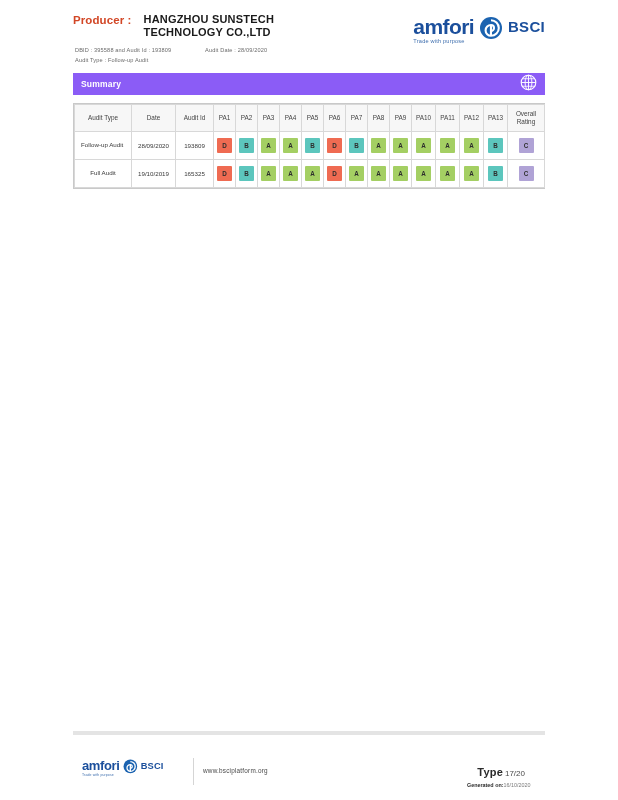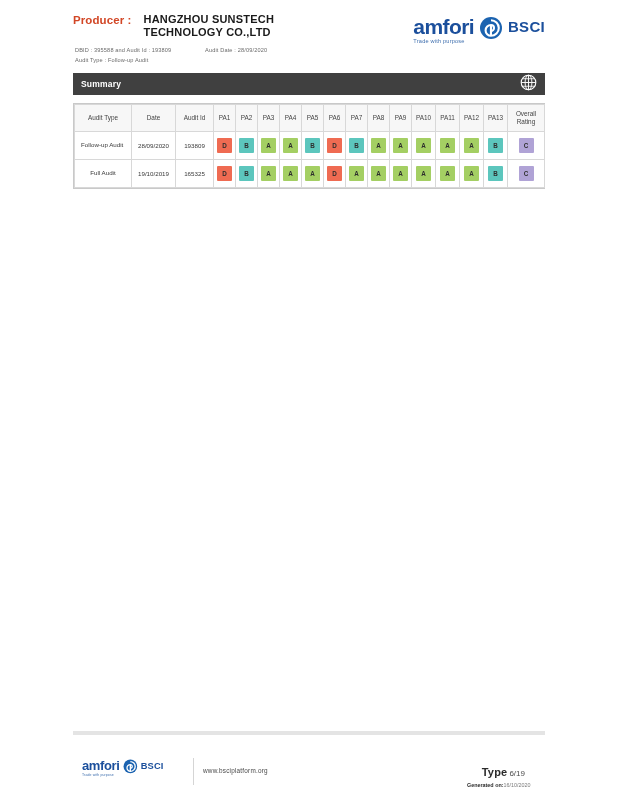--- a/index.html
+++ b/index.html
@@ -112,21 +112,21 @@
     top: 6px;
   }
 
   
   .summary-bar {
     position: absolute;
     left: 73px;
     top: 73px;
     width: 472px;
     height: 22px;
-    background: #404040;
+    background: #8b5cf6;
     display: flex;
     align-items: center;
     justify-content: space-between;
     padding: 0 8px;
     box-sizing: border-box;
   }
   .summary-title {
     color: #ffffff;
     font-size: 8.5px;
     font-weight: bold;
@@ -423,21 +423,21 @@
         </span>
         <span class="amfori-bsci">BSCI</span>
       </div>
     </div>
 
     <div class="footer-divider"></div>
 
     <span class="footer-url">www.bsciplatform.org</span>
 
     <div class="footer-page">
-      <span class="page-word">Type</span><span class="page-num">6/19</span>
+      <span class="page-word">Type</span><span class="page-num">17/20</span>
     </div>
 
     <div class="footer-generated">
       <span class="gen-label">Generated on:</span><span class="gen-date">16/10/2020</span>
     </div>
   </div>
 
 </div>
 
 </body></html>

